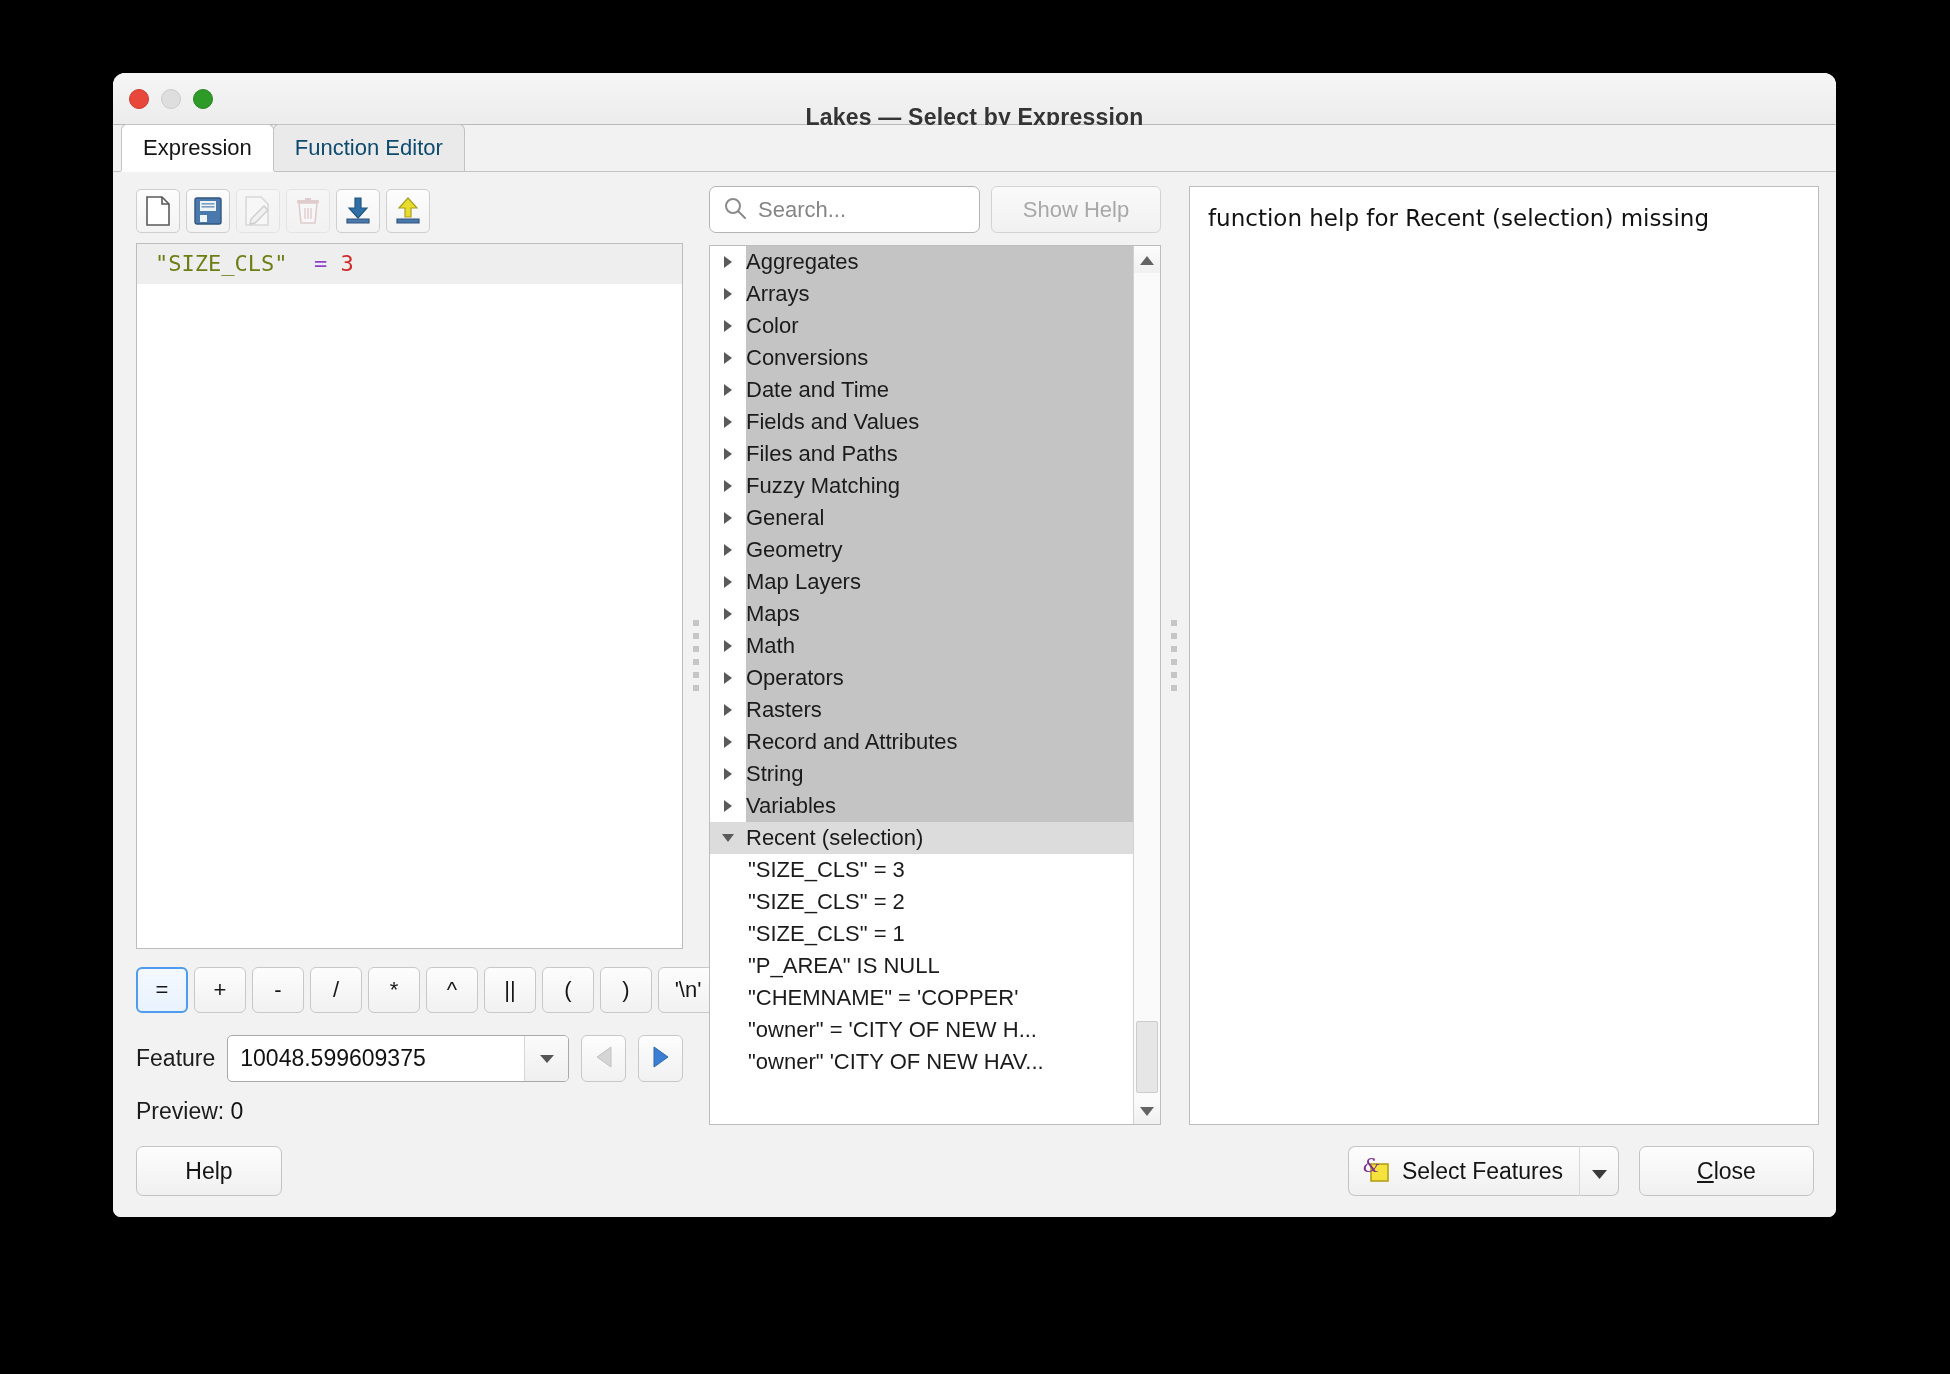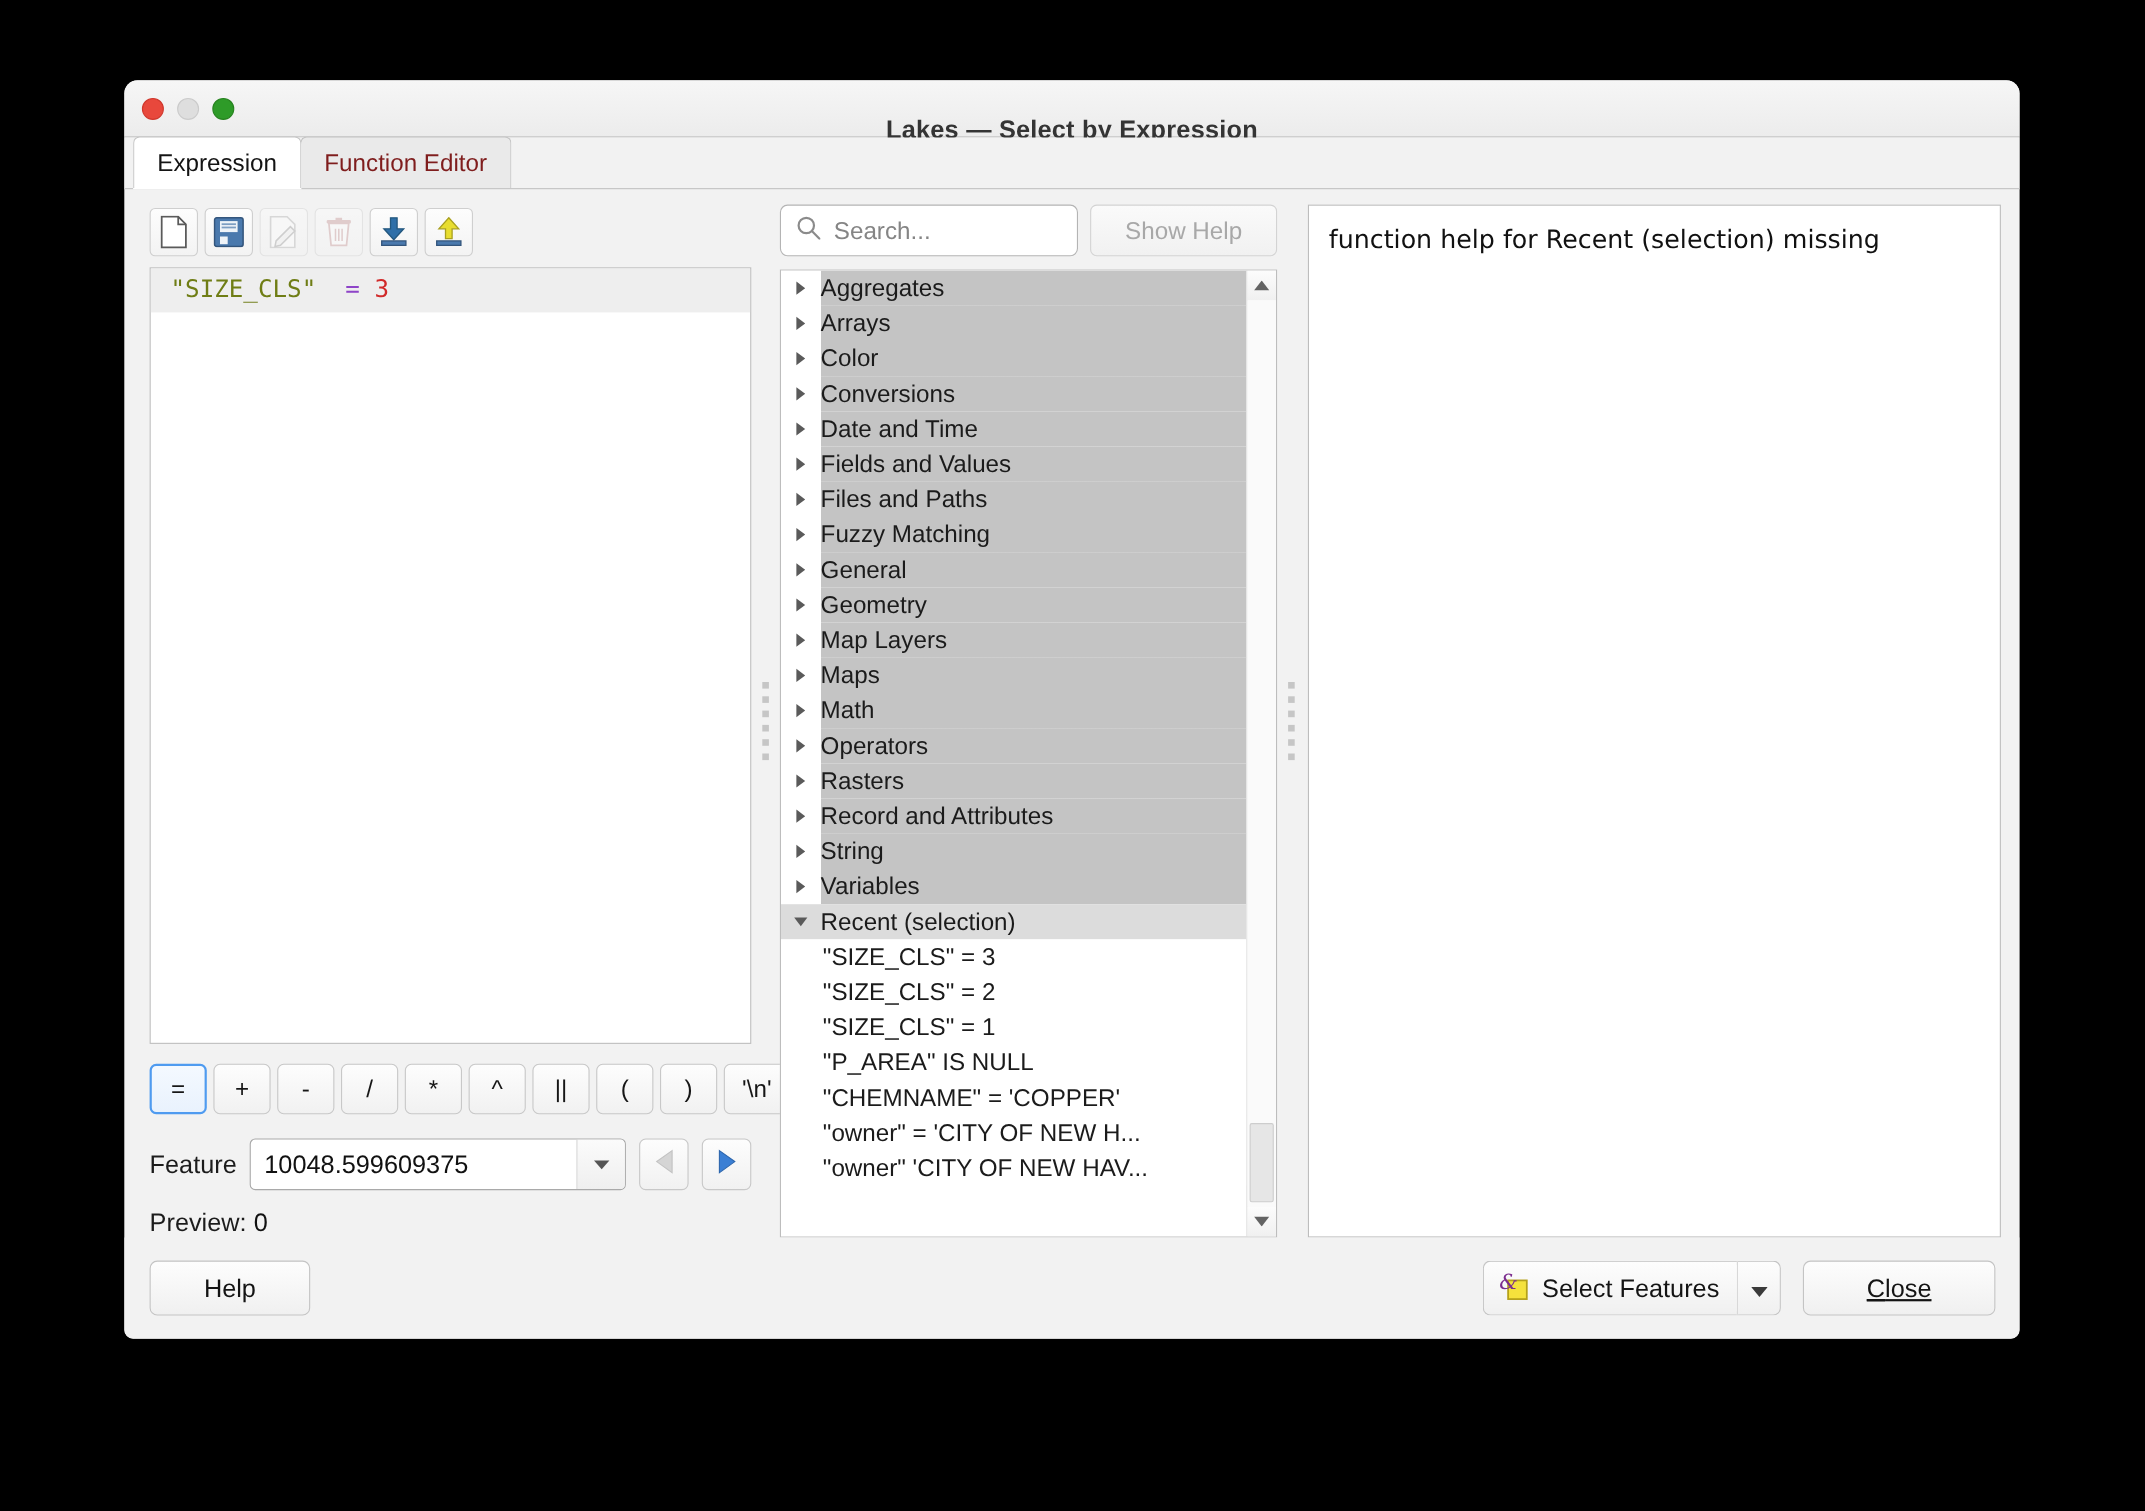--- a/index.html
+++ b/index.html
@@ -64,21 +64,21 @@
     align-items: flex-end;
     padding-left: 8px;
     position: relative;
     z-index: 2;
   }
   .tab {
     height: 47px;
     padding: 0 21px;
     display: flex; align-items: center;
     font-size: 22px;
-    color: #7f1d1d;
+    color: #0c4a6e;
     border: 1px solid #c3c3c3;
     border-bottom: none;
     border-radius: 6px 6px 0 0;
     background: #eaeaea;
     margin-right: -1px;
     cursor: default;
   }
   .tab.active {
     background: #ffffff;
     color: #141414;
@@ -390,21 +390,21 @@
     padding: 0 16px 0 13px;
     gap: 12px;
     border-radius: 7px 0 0 7px;
     border-right: none;
   }
   #select-features-menu {
     width: 40px; height: 50px;
     border-radius: 0 7px 7px 0;
     border-left: 1px solid #d8d8d8;
   }
-  #close-btn { width: 175px; text-decoration: underline; }
+  #close-btn { width: 175px; }
   .mnemonic { text-decoration: underline; }
 </style>
 </head>
 <body>
 
 <div id="window">
 
   <div id="titlebar">
     <div class="traffic">
       <span class="light red"></span>

